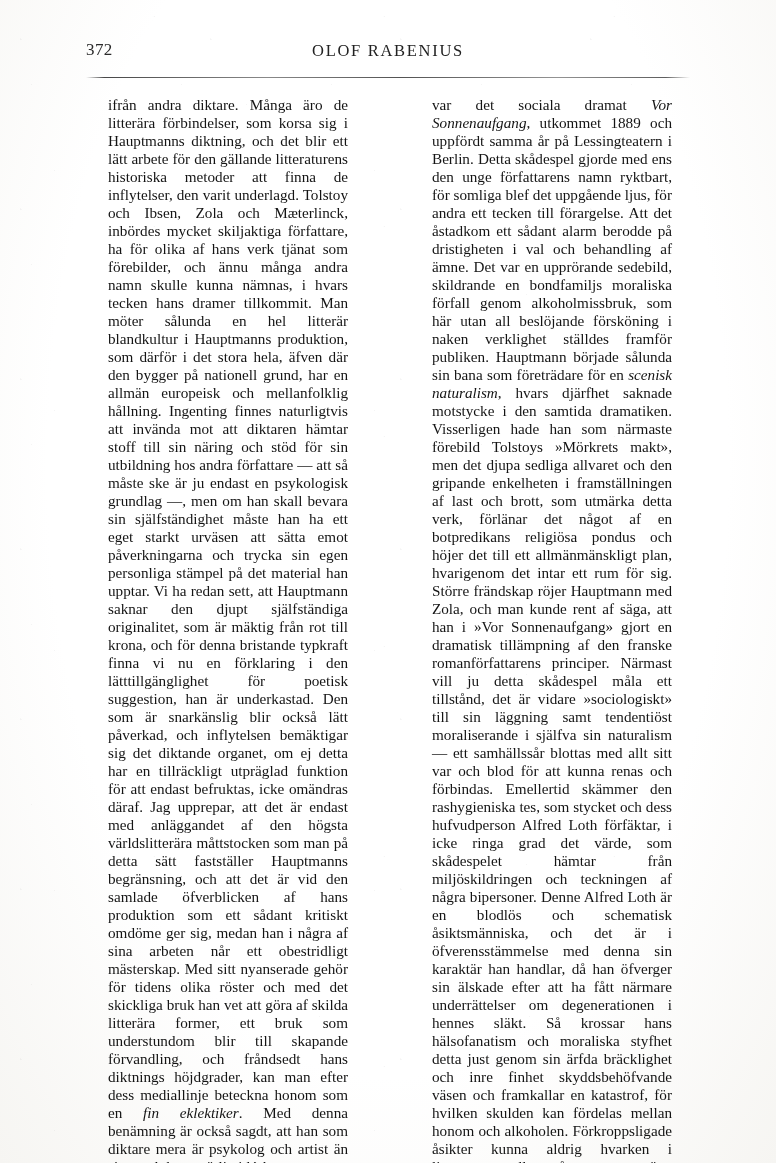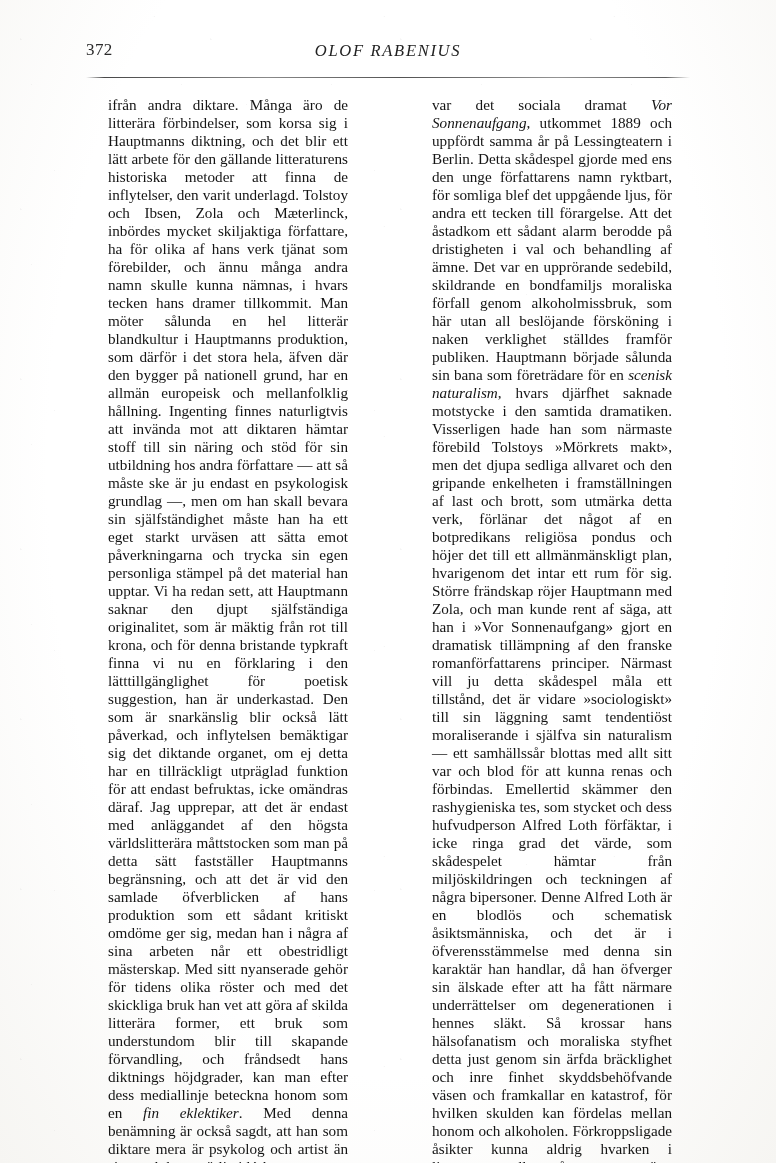--- a/index.html
+++ b/index.html
@@ -50,21 +50,20 @@
   }
   .head-title {
     position: absolute;
     left: 0;
     top: 1px;
     width: 604px;
     text-align: center;
     font-size: 16.5px;
     letter-spacing: 1.7px;
     color: #222;
-    font-style: italic;
   }
   .head-rule {
     position: absolute;
     left: 86px;
     top: 77px;
     width: 604px;
     height: 1px;
     background: linear-gradient(to right,
         rgba(40,40,40,0.0) 0%,
         rgba(40,40,40,0.85) 3%,

